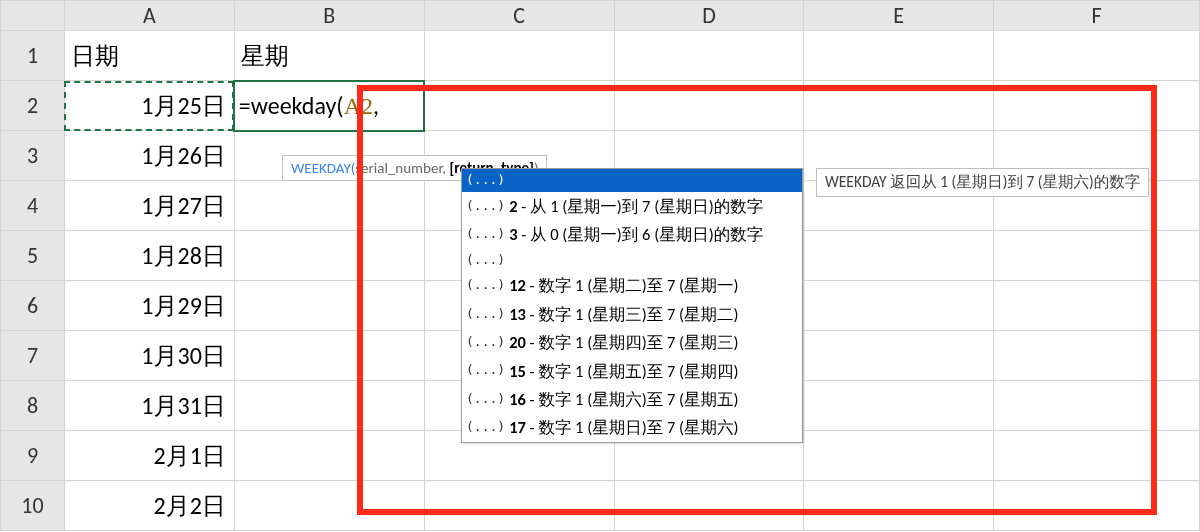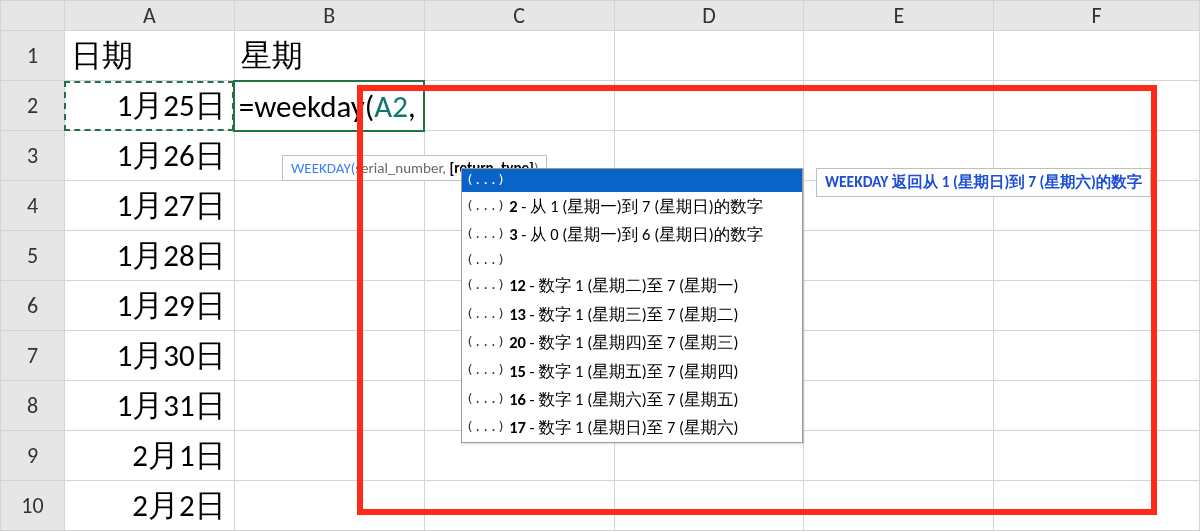--- a/index.html
+++ b/index.html
@@ -4,26 +4,26 @@
 <style>
   * { box-sizing: border-box; }
   html, body { margin: 0; padding: 0; font-family: "Calibri", "Microsoft YaHei", sans-serif; background: #fff; width: 1200px; height: 532px; overflow: hidden; }
   .sheet { position: relative; width: 1200px; height: 532px; }
   table.grid { border-collapse: collapse; table-layout: fixed; position: absolute; left: 0; top: 0; }
   table.grid th, table.grid td { border: 1px solid #d4d4d4; font-weight: normal; }
   table.grid th { background: #e6e6e6; color: #333; text-align: center; }
   .corner { width: 64px; height: 30px; background: #e6e6e6; }
   th.colhead { height: 30px; font-size: 22px; }
   th.rowhead { width: 64px; font-size: 22px; }
-  td.cell { height: 50px; font-size: 31px; padding: 0 8px 0 0; text-align: right; color: #000; background: #fff; }
+  td.cell { height: 50px; font-size: 24px; padding: 0 8px 0 0; text-align: right; color: #000; background: #fff; }
   td.cell.hdr { text-align: left; padding-left: 6px; }
   td.cell.selsrc { outline: 2px dashed #217346; outline-offset: -2px; margin-top: 19px; }
   td.cell.editing { outline: 2px solid #217346; outline-offset: -1px; text-align: left; padding-left: 4px; white-space: nowrap; overflow: visible; position: relative; }
   td.cell.editing .formula { position: relative; z-index: 3; background: #fff; display: inline-block; }
-  .ref { color: #0f766e; }
+  .ref { color: #a16207; font-family: Liberation Serif, serif; }
 
   
   .cA { width: 170px; }
   .cB { width: 190px; }
   .cC { width: 190px; }
   .cD { width: 190px; }
   .cE { width: 190px; }
   .cF { width: 206px; }
 
   
@@ -58,25 +58,24 @@
   .ac .item.sel .ico { color: #fff; }
   .ac .txt b { font-weight: bold; }
 
   
   .desc {
     position: absolute;
     left: 816px; top: 168px;
     background: #fff;
     border: 1px solid #bfbfbf;
     font-size: 15.5px;
-    color: #1d4ed8;
+    color: #404040;
     padding: 3px 8px;
     white-space: nowrap;
     z-index: 6;
-    font-weight: bold;
   }
 
   
   .annot {
     position: absolute;
     left: 357px; top: 85px;
     width: 800px; height: 430px;
     border: 6px solid #ff2a1a;
     z-index: 10;
     pointer-events: none;

